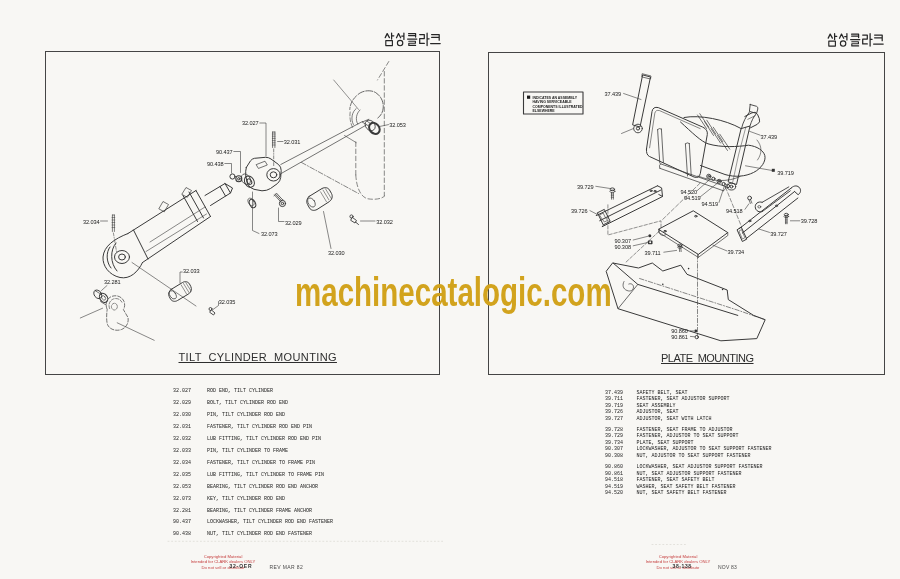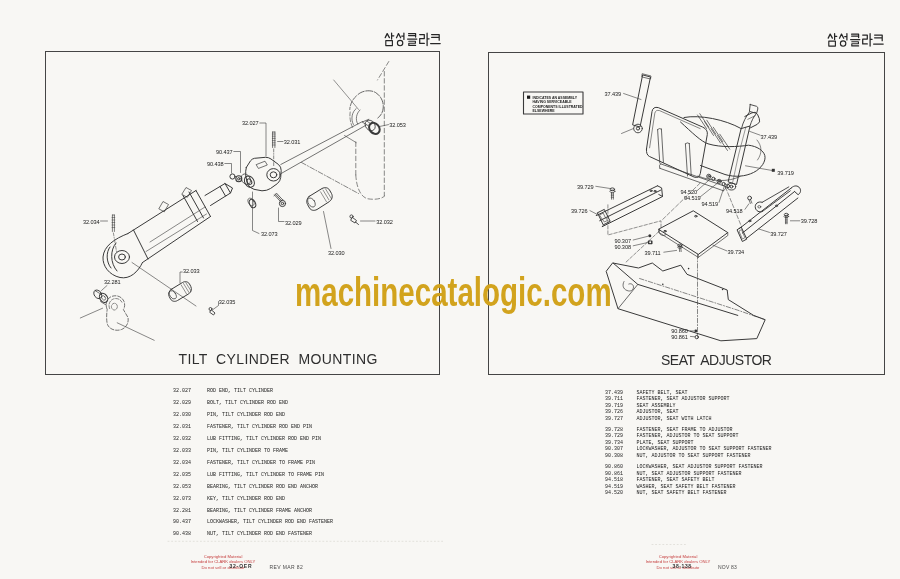--- a/index.html
+++ b/index.html
@@ -1,38 +1,38 @@
 <!DOCTYPE html>
 <html><head><meta charset="utf-8">
 <style>
 html,body{margin:0;padding:0;}
 #page{position:relative;width:900px;height:579px;background:#f8f7f4;overflow:hidden;font-family:"Liberation Sans",sans-serif;}
 .panel{position:absolute;border:1px solid #454545;}
 #pL{left:45px;top:51px;width:393px;height:321.5px;}
 #pR{left:488px;top:52px;width:394.5px;height:320.5px;}
-.title{position:absolute;color:#2e2e2e;font-size:14px;white-space:pre;}
+.title{position:absolute;color:#2e2e2e;font-size:11px;white-space:pre;text-decoration:underline;}
 .tbl{position:absolute;font-family:"Liberation Mono",monospace;color:#1c1c1c;white-space:pre;}
 #tblL{left:173px;top:386px;font-size:5px;line-height:11.95px;}
 #tblR{left:605px;top:389.5px;font-size:5px;line-height:6.5px;}
 #tblL .num{display:inline-block;width:34px;}
 #tblR .num{display:inline-block;width:31.5px;}
 .gap{height:4.8px;}
 #wm{position:absolute;left:295px;top:269px;font-size:41px;font-weight:bold;color:#d2a31d;letter-spacing:0;white-space:pre;transform:scaleX(0.72);transform-origin:0 0;}
 .red{position:absolute;color:#c64040;font-size:4.2px;line-height:5.9px;text-align:center;white-space:pre;}
 .ovl{position:absolute;color:#333;font-size:5px;font-weight:bold;white-space:pre;letter-spacing:0.3px;}
 .datec{position:absolute;color:#4a4a4a;font-size:5px;white-space:pre;letter-spacing:1px;}
 #art{position:absolute;left:0;top:0;}
 </style></head>
 <body>
 <div id="page">
   <div class="panel" id="pL"></div>
   <div class="panel" id="pR"></div>
 
   <div class="title" id="titleL" style="left:178.5px;top:350.5px;letter-spacing:0.38px;">TILT  CYLINDER  MOUNTING</div>
-  <div class="title" id="titleR" style="left:661px;top:351.5px;letter-spacing:-0.5px;">SEAT  ADJUSTOR</div>
+  <div class="title" id="titleR" style="left:661px;top:351.5px;letter-spacing:-0.5px;">PLATE  MOUNTING</div>
 
   <div class="tbl" id="tblL"><div><span class="num">32.027</span>ROD END, TILT CYLINDER</div><div><span class="num">32.029</span>BOLT, TILT CYLINDER ROD END</div><div><span class="num">32.030</span>PIN, TILT CYLINDER ROD END</div><div><span class="num">32.031</span>FASTENER, TILT CYLINDER ROD END PIN</div><div><span class="num">32.032</span>LUB FITTING, TILT CYLINDER ROD END PIN</div><div><span class="num">32.033</span>PIN, TILT CYLINDER TO FRAME</div><div><span class="num">32.034</span>FASTENER, TILT CYLINDER TO FRAME PIN</div><div><span class="num">32.035</span>LUB FITTING, TILT CYLINDER TO FRAME PIN</div><div><span class="num">32.053</span>BEARING, TILT CYLINDER ROD END ANCHOR</div><div><span class="num">32.073</span>KEY, TILT CYLINDER ROD END</div><div><span class="num">32.281</span>BEARING, TILT CYLINDER FRAME ANCHOR</div><div><span class="num">90.437</span>LOCKWASHER, TILT CYLINDER ROD END FASTENER</div><div><span class="num">90.438</span>NUT, TILT CYLINDER ROD END FASTENER</div></div>
 
   <div class="tbl" id="tblR"><div><span class="num">37.439</span>SAFETY BELT, SEAT</div><div><span class="num">39.711</span>FASTENER, SEAT ADJUSTOR SUPPORT</div><div><span class="num">39.719</span>SEAT ASSEMBLY</div><div><span class="num">39.726</span>ADJUSTOR, SEAT</div><div><span class="num">39.727</span>ADJUSTOR, SEAT WITH LATCH</div><div class="gap"></div><div><span class="num">39.728</span>FASTENER, SEAT FRAME TO ADJUSTOR</div><div><span class="num">39.729</span>FASTENER, ADJUSTOR TO SEAT SUPPORT</div><div><span class="num">39.734</span>PLATE, SEAT SUPPORT</div><div><span class="num">90.307</span>LOCKWASHER, ADJUSTOR TO SEAT SUPPORT FASTENER</div><div><span class="num">90.308</span>NUT, ADJUSTOR TO SEAT SUPPORT FASTENER</div><div class="gap"></div><div><span class="num">90.860</span>LOCKWASHER, SEAT ADJUSTOR SUPPORT FASTENER</div><div><span class="num">90.861</span>NUT, SEAT ADJUSTOR SUPPORT FASTENER</div><div><span class="num">94.518</span>FASTENER, SEAT SAFETY BELT</div><div><span class="num">94.519</span>WASHER, SEAT SAFETY BELT FASTENER</div><div><span class="num">94.520</span>NUT, SEAT SAFETY BELT FASTENER</div>
   </div>
 
   <div class="red" style="left:185px;top:553.5px;width:76px;">Copyrighted Material
 Intended for CLARK dealers ONLY
 Do not sell or distribute</div>
   <div class="ovl" style="left:229.5px;top:562.5px;letter-spacing:0.8px;">32-OER</div>

